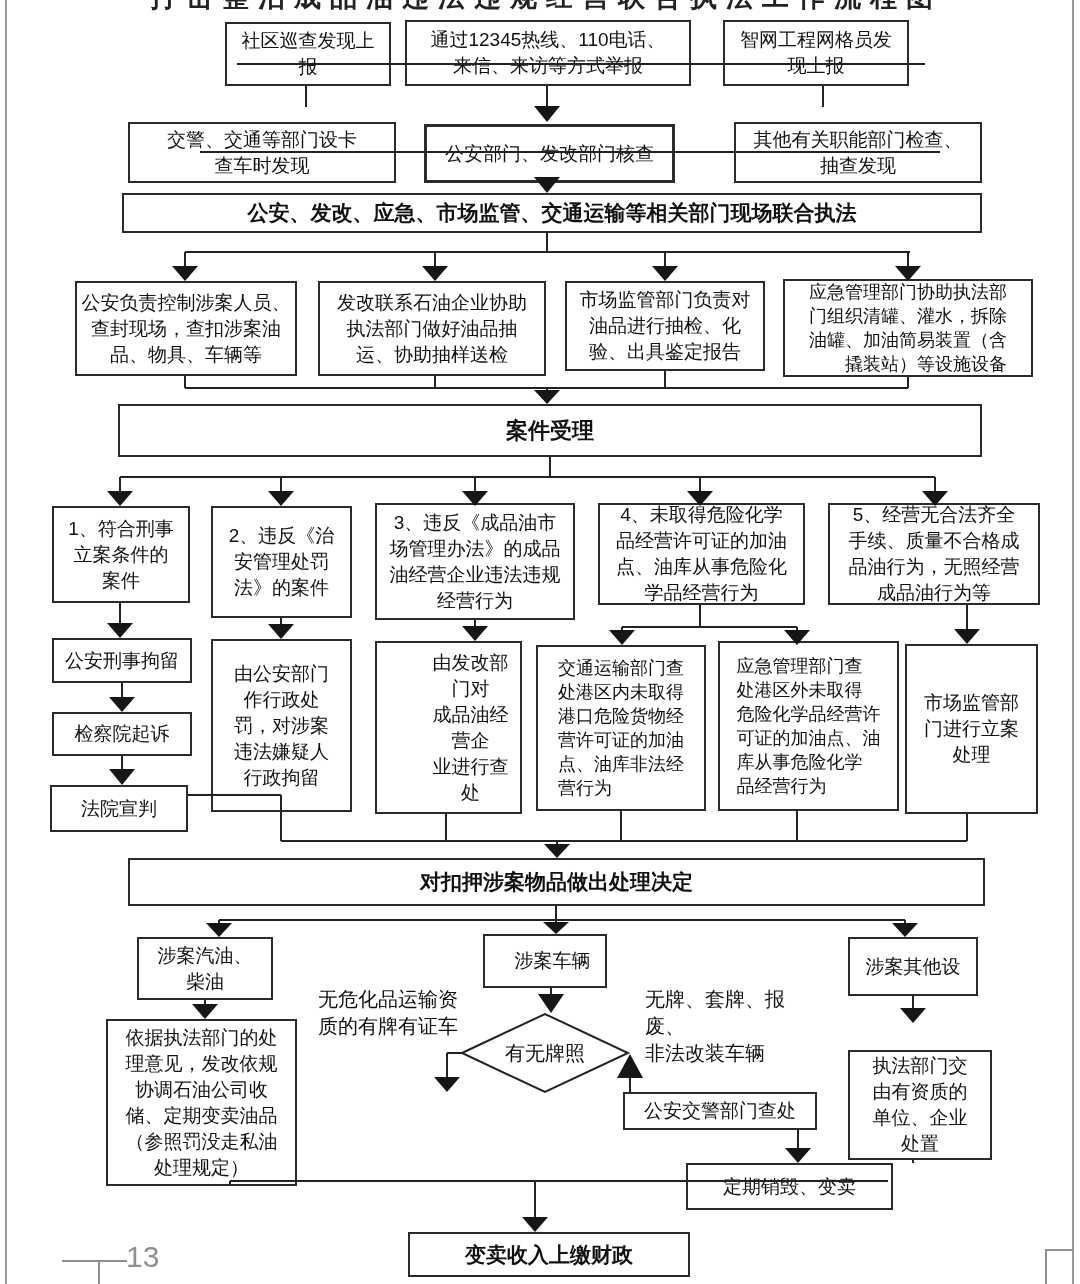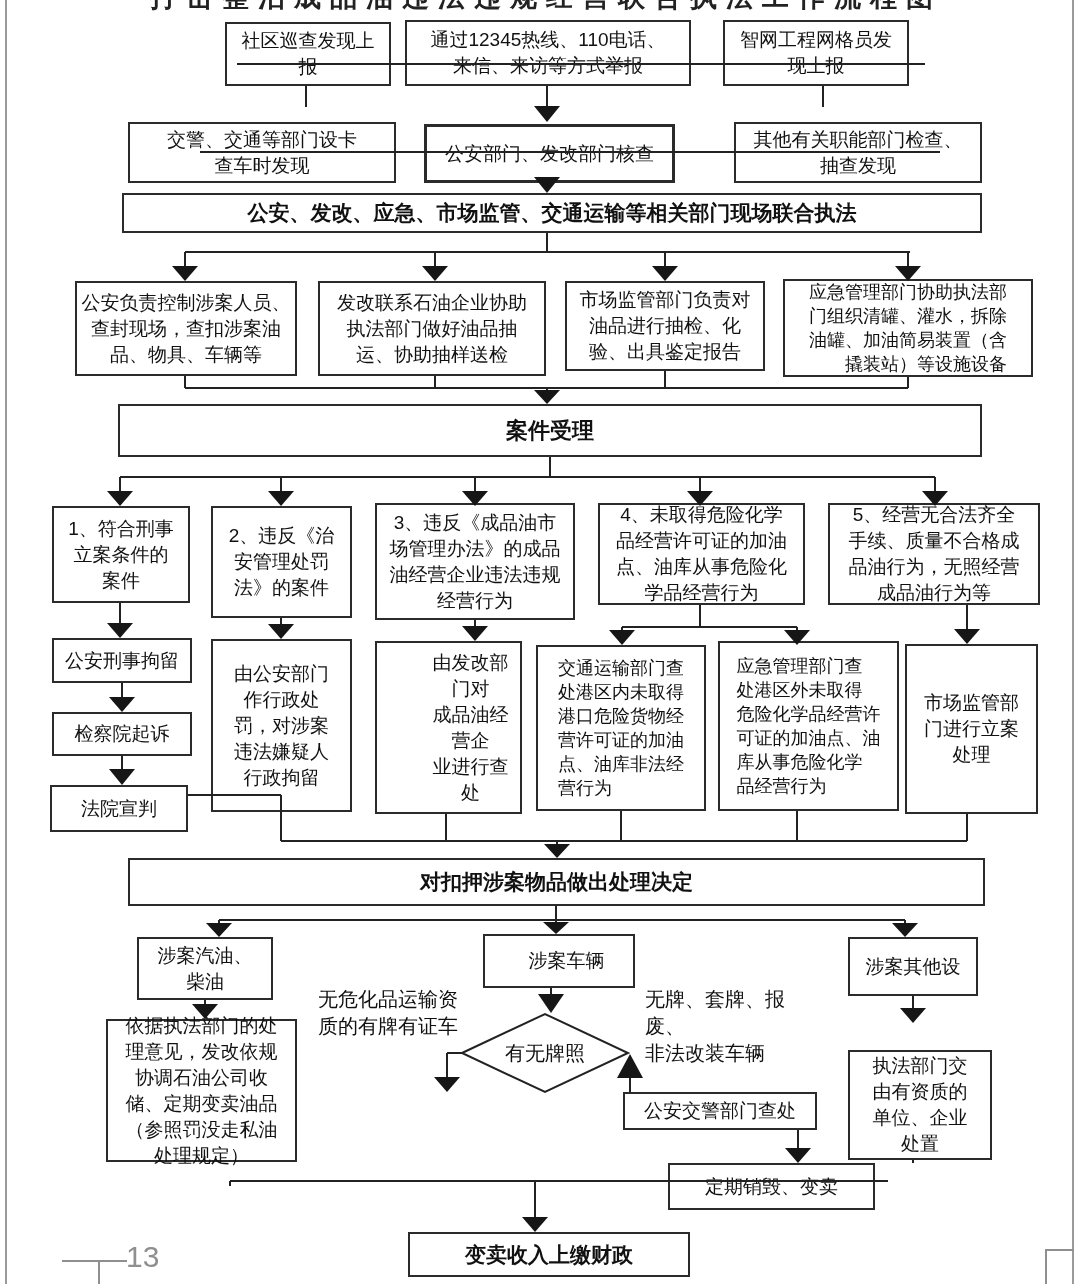--- a/index.html
+++ b/index.html
@@ -39,26 +39,26 @@
   #b-d1{left:52px;top:638px;width:140px;height:45px;}
   #b-d2{left:52px;top:712px;width:140px;height:44px;}
   #b-d3{left:50px;top:785px;width:138px;height:47px;}
   #b-d4{left:211px;top:639px;width:141px;height:173px;}
   #b-d5{left:375px;top:641px;width:147px;height:173px;padding-left:48px;}
   #b-d6{left:536px;top:645px;width:170px;height:166px;}
   #b-d7{left:718px;top:641px;width:181px;height:170px;}
   #b-d8{left:905px;top:644px;width:133px;height:170px;}
   #b-decision{left:128px;top:858px;width:857px;height:48px;font-size:21px;text-align:center;}
   #b-e1{left:137px;top:937px;width:136px;height:63px;}
-  #b-e2{left:483px;top:934px;width:152px;height:54px;padding-left:19px;}
+  #b-e2{left:483px;top:934px;width:124px;height:54px;padding-left:19px;}
   #b-e3{left:848px;top:937px;width:130px;height:59px;}
-  #b-f1{left:106px;top:1019px;width:191px;height:143px;}
+  #b-f1{left:106px;top:1019px;width:191px;height:167px;}
   #b-f2{left:377px;top:1092px;width:78px;height:90px;}
   #b-f3{left:623px;top:1092px;width:194px;height:38px;}
-  #b-f4{left:668px;top:1163px;width:207px;height:47px;}
+  #b-f4{left:686px;top:1163px;width:207px;height:47px;}
   #b-f5{left:848px;top:1050px;width:144px;height:110px;}
   #b-g1{left:408px;top:1232px;width:282px;height:45px;font-size:21px;}
   #t-diamond{left:462px;top:1014px;width:166px;height:78px;position:absolute;z-index:6;
              display:flex;align-items:center;justify-content:center;font-size:20px;}
   #n-left{left:318px;top:986px;width:170px;}
   #n-right{left:645px;top:986px;width:195px;}
   #pagenum{position:absolute;left:126px;top:1240px;font-size:30px;color:#8f8f8f;z-index:2;}
 </style>
 </head>
 <body>

